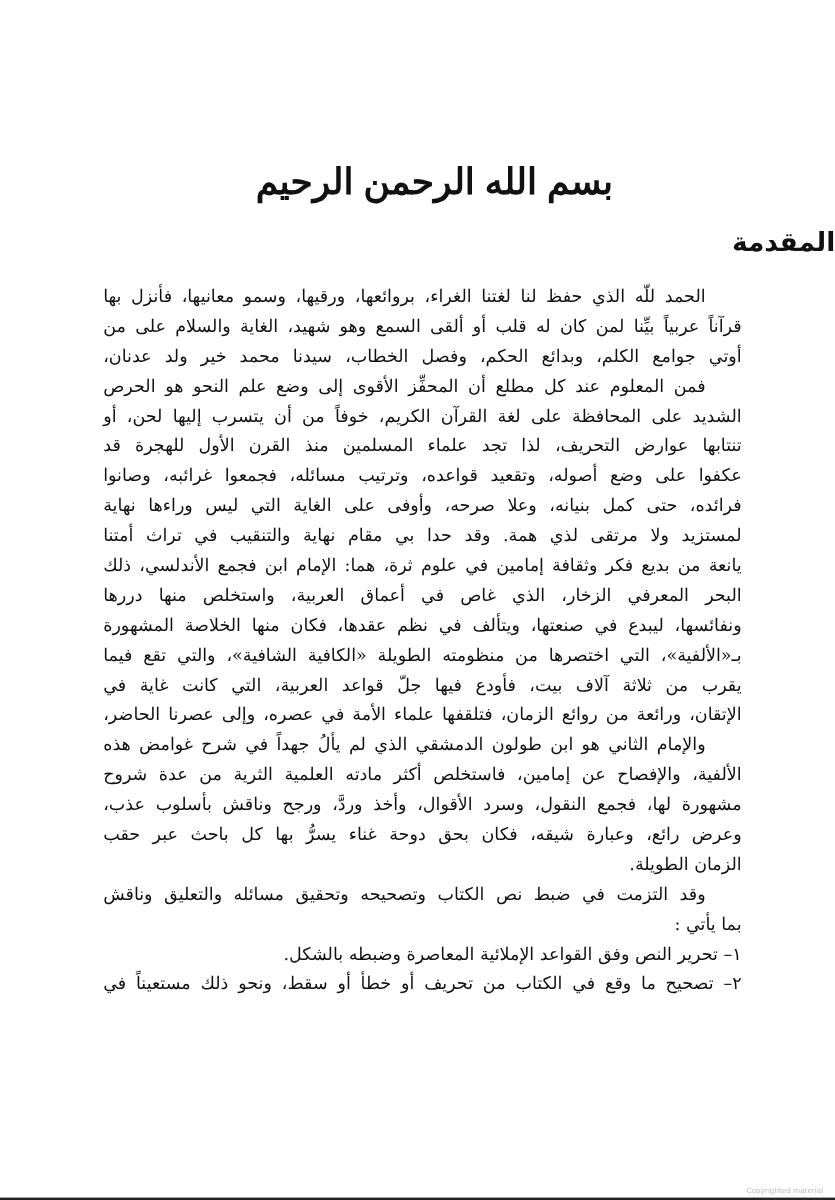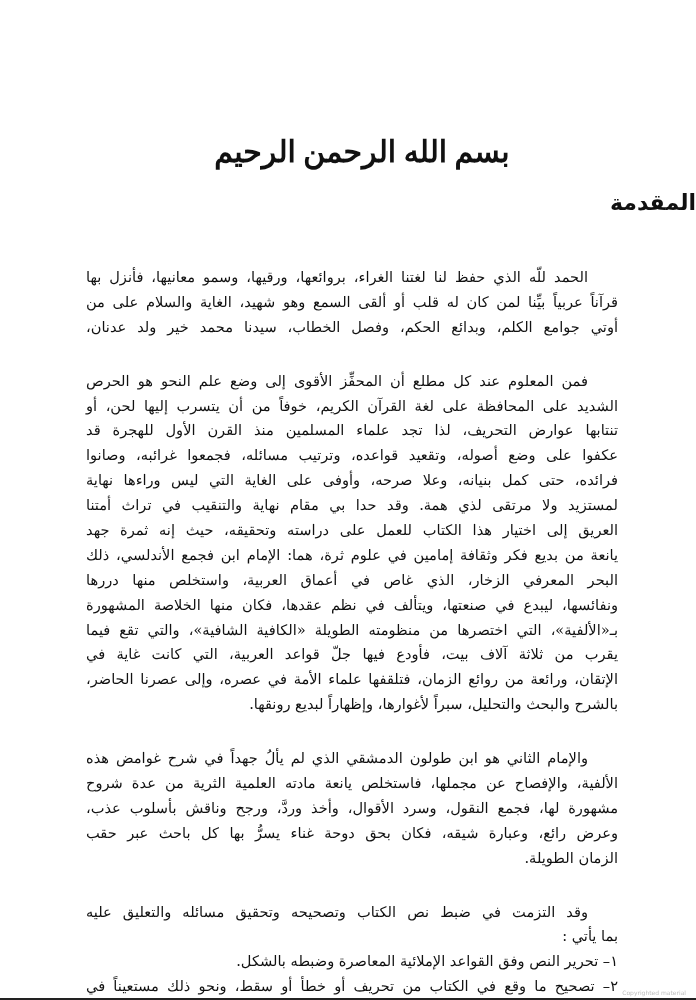--- a/index.html
+++ b/index.html
@@ -1,62 +1,60 @@
 <!DOCTYPE html>
 <html><head>
   <meta charset="utf-8">
   <style>
     html, body { margin:0; padding:0; background:#ffffff; }
     body { width:696px; height:1000px; position:relative; overflow:hidden;
            font-family:"DejaVu Serif", serif; color:#111; }
     .page { position:absolute; left:0; top:0; width:696px; height:1000px; background:#fff; }
     .basmala { position:absolute; left:0; right:0; top:134px; text-align:center;
-               font-family:Liberation Serif, serif; font-weight:bold; font-size:30px;
+               font-family:Liberation Sans, sans-serif; font-weight:bold; font-size:30px;
                direction:rtl; letter-spacing:0.5px;padding-left:28px; }
     .heading { position:absolute; left:0; right:0; top:190px; text-align:right;
                font-family:"DejaVu Sans", sans-serif; font-weight:bold; font-size:22px; direction:rtl; }
     .body-text { position:absolute; left:86px; right:78px; top:236px; direction:rtl;
                  font-family:"DejaVu Serif", serif; font-size:14.6px; line-height:24.9px; }
     .line { display:block; white-space:nowrap; text-align:justify; text-align-last:justify;
             height:24.9px; overflow:visible; }
     .line.last { text-align-last:right; }
-    .line.indent { padding-right:30px;margin-top:29px; }
+    .line.indent { padding-right:30px; }
     .footer-mark { position:absolute; right:10px; bottom:4px; font-family:"DejaVu Sans", sans-serif;
                    font-size:6px; color:#bdbdbd; }
     .bottom-rule { position:absolute; left:0; right:0; bottom:0; height:2px; background:#222; }
   </style>
 </head>
 <body>
 
 <div class="page">
   <div class="basmala">بسم الله الرحمن الرحيم</div>
   <div class="heading">المقدمة</div>
   <div class="body-text" id="body-text">
       <span class="line indent">الحمد للّه الذي حفظ لنا لغتنا الغراء، بروائعها، ورقيها، وسمو معانيها، فأنزل بها</span>
       <span class="line">قرآناً عربياً بيِّنا لمن كان له قلب أو ألقى السمع وهو شهيد، الغاية والسلام على من</span>
       <span class="line">أوتي جوامع الكلم، وبدائع الحكم، وفصل الخطاب، سيدنا محمد خير ولد عدنان،</span>
       <span class="line indent">فمن المعلوم عند كل مطلع أن المحفِّز الأقوى إلى وضع علم النحو هو الحرص</span>
       <span class="line">الشديد على المحافظة على لغة القرآن الكريم، خوفاً من أن يتسرب إليها لحن، أو</span>
       <span class="line">تنتابها عوارض التحريف، لذا تجد علماء المسلمين منذ القرن الأول للهجرة قد</span>
       <span class="line">عكفوا على وضع أصوله، وتقعيد قواعده، وترتيب مسائله، فجمعوا غرائبه، وصانوا</span>
       <span class="line">فرائده، حتى كمل بنيانه، وعلا صرحه، وأوفى على الغاية التي ليس وراءها نهاية</span>
       <span class="line">لمستزيد ولا مرتقى لذي همة. وقد حدا بي مقام نهاية والتنقيب في تراث أمتنا</span>
-      <span class="line">العريق إلى اختيار هذا الكتاب للعمل على دراسته وتحقيقه، حيث إنه ثمرة جهد</span>
       <span class="line">يانعة من بديع فكر وثقافة إمامين في علوم ثرة، هما: الإمام ابن فجمع الأندلسي، ذلك</span>
       <span class="line">البحر المعرفي الزخار، الذي غاص في أعماق العربية، واستخلص منها دررها</span>
       <span class="line">ونفائسها، ليبدع في صنعتها، ويتألف في نظم عقدها، فكان منها الخلاصة المشهورة</span>
       <span class="line">بـ«الألفية»، التي اختصرها من منظومته الطويلة «الكافية الشافية»، والتي تقع فيما</span>
       <span class="line">يقرب من ثلاثة آلاف بيت، فأودع فيها جلّ قواعد العربية، التي كانت غاية في</span>
       <span class="line">الإتقان، ورائعة من روائع الزمان، فتلقفها علماء الأمة في عصره، وإلى عصرنا الحاضر،</span>
-      <span class="line last">بالشرح والبحث والتحليل، سبراً لأغوارها، وإظهاراً لبديع رونقها.</span>
       <span class="line indent">والإمام الثاني هو ابن طولون الدمشقي الذي لم يألُ جهداً في شرح غوامض هذه</span>
-      <span class="line">الألفية، والإفصاح عن مجملها، فاستخلص يانعة مادته العلمية الثرية من عدة شروح</span>
+      <span class="line">الألفية، والإفصاح عن إمامين، فاستخلص أكثر مادته العلمية الثرية من عدة شروح</span>
       <span class="line">مشهورة لها، فجمع النقول، وسرد الأقوال، وأخذ وردَّ، ورجح وناقش بأسلوب عذب،</span>
       <span class="line">وعرض رائع، وعبارة شيقه، فكان بحق دوحة غناء يسرُّ بها كل باحث عبر حقب</span>
       <span class="line last">الزمان الطويلة.</span>
-      <span class="line indent">وقد التزمت في ضبط نص الكتاب وتصحيحه وتحقيق مسائله والتعليق عليه</span>
+      <span class="line indent">وقد التزمت في ضبط نص الكتاب وتصحيحه وتحقيق مسائله والتعليق وناقش</span>
       <span class="line last">بما يأتي :</span>
       <span class="line last">١– تحرير النص وفق القواعد الإملائية المعاصرة وضبطه بالشكل.</span>
       <span class="line">٢– تصحيح ما وقع في الكتاب من تحريف أو خطأ أو سقط، ونحو ذلك مستعيناً في</span>
     </div>
   <div class="footer-mark">Copyrighted material</div>
   <div class="bottom-rule"></div>
 </div>
 
 </body></html>

